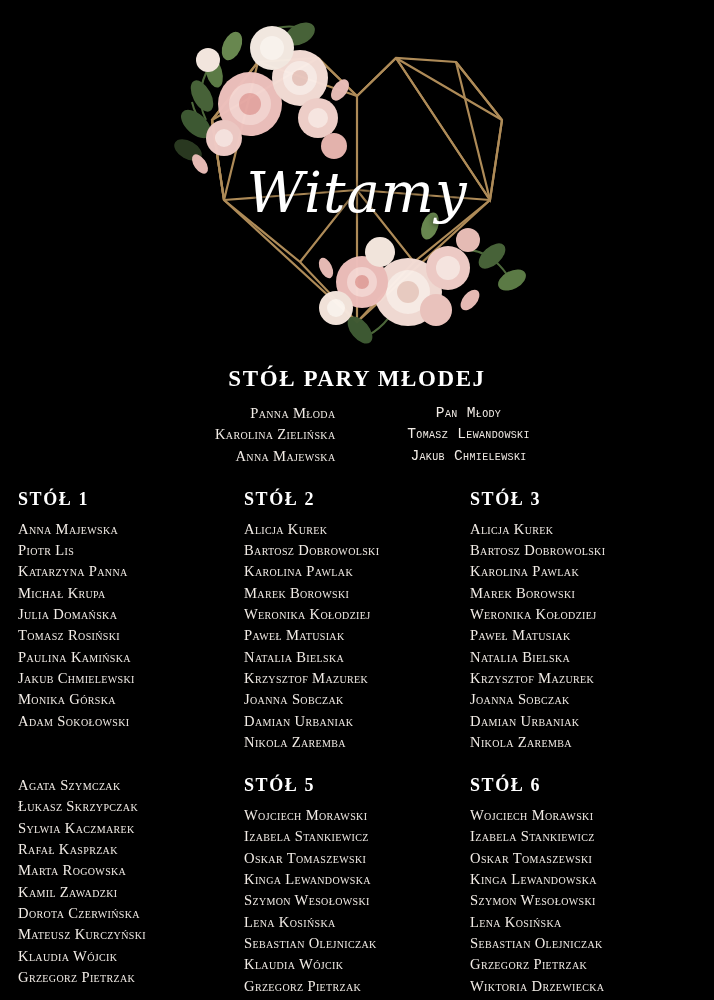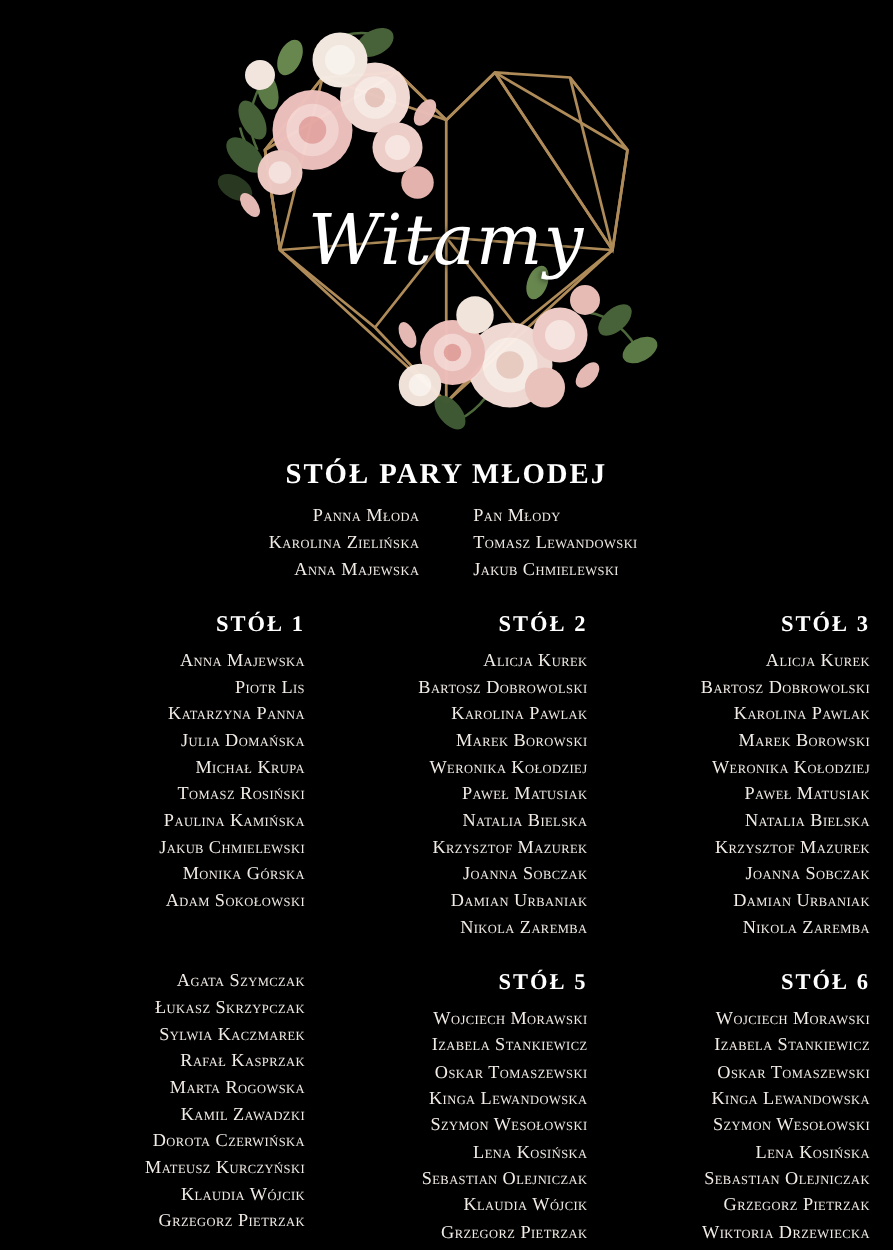--- a/index.html
+++ b/index.html
@@ -58,35 +58,35 @@
   .head-cols {
     display: flex;
     justify-content: center;
     gap: 43px;
     font-size: 15.5px;
     letter-spacing: 0.4px;
     line-height: 1.42;
     color: #f2ece6;
   }
   .head-col-left { text-align: right; width: 180px; }
-  .head-col-right { text-align: left; width: 180px; }
+  .head-col-right { text-align: center; width: 180px; font-family: Liberation Mono, monospace; }
 
   
   .tables {
     margin-top: 22px;
     padding: 0 18px;
   }
   .tables-row {
     display: flex;
     justify-content: space-between;
     margin-bottom: 22px;
   }
   .table-block {
     width: 228px;
-    text-align: right;
+    text-align: left;
   }
   .table-title {
     font-family: "Liberation Serif", serif;
     font-weight: bold;
     font-size: 18px;
     letter-spacing: 1.6px;
     color: #ffffff;
     margin-bottom: 9px;
   }
   .guest {
@@ -212,22 +212,22 @@
 
   <div class="tables">
 
     <div class="tables-row">
 
       <div class="table-block">
         <div class="table-title">STÓŁ 1</div>
         <div class="guest">Anna Majewska</div>
         <div class="guest">Piotr Lis</div>
         <div class="guest">Katarzyna Panna</div>
+        <div class="guest">Michał Krupa</div>
         <div class="guest">Julia Domańska</div>
-        <div class="guest">Michał Krupa</div>
         <div class="guest">Tomasz Rosiński</div>
         <div class="guest">Paulina Kamińska</div>
         <div class="guest">Jakub Chmielewski</div>
         <div class="guest">Monika Górska</div>
         <div class="guest">Adam Sokołowski</div>
       </div>
 
       <div class="table-block">
         <div class="table-title">STÓŁ 2</div>
         <div class="guest">Alicja Kurek</div>

